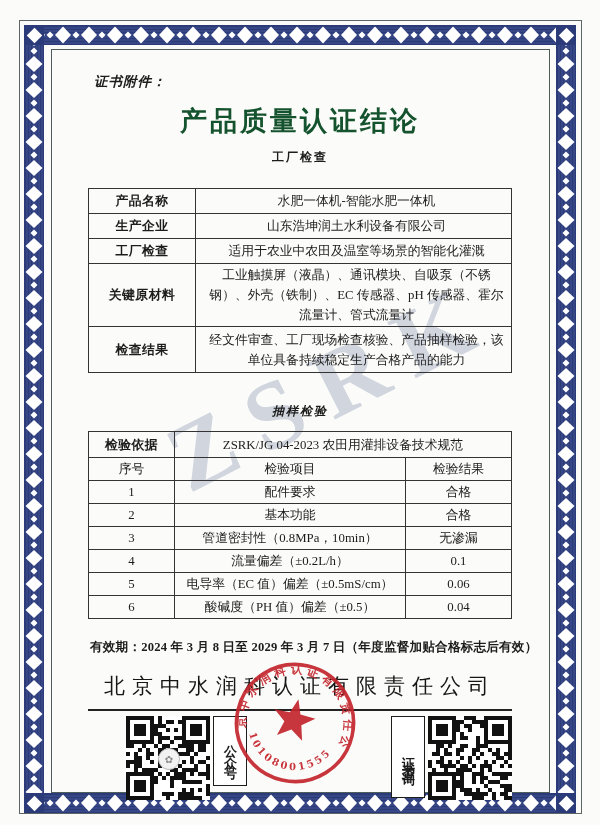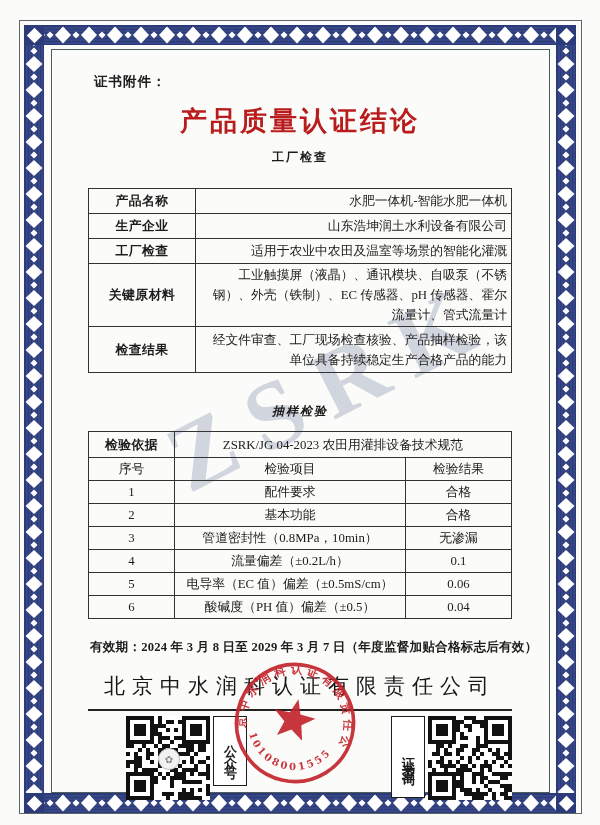--- a/index.html
+++ b/index.html
@@ -31,34 +31,34 @@
     position:absolute;width:20px;height:20px;background:#2b3a78;
     display:flex;align-items:center;justify-content:center;
   }
   .corner span{
     width:11px;height:11px;background:#fff;transform:rotate(45deg);display:block;
   }
   
   .content{
     position:absolute;left:88px;top:51px;width:424px;z-index:2;
   }
-  .attach{font-size:13.5px;font-weight:bold;margin:22px 0 0 6px;letter-spacing:1px;}
+  .attach{font-size:13.5px;font-weight:bold;margin:22px 0 0 6px;letter-spacing:1px;font-style:italic;}
   .main-title{
     text-align:center;font-size:27px;font-weight:bold;letter-spacing:3px;
-    margin-top:13px;line-height:34px;color:#b91c1c;
+    margin-top:13px;line-height:34px;color:#14532d;
   }
   .sec-title{text-align:center;font-size:12px;font-weight:bold;letter-spacing:2px;}
   .sec1{margin-top:11px;}
   .sec2{margin-top:30px;font-style:italic;}
   table{border-collapse:collapse;width:424px;table-layout:fixed;}
   td{border:1.2px solid #333;font-size:12.8px;line-height:20px;padding:1px 4px;vertical-align:middle;background:transparent;}
   .t1{margin-top:22px;border-radius:9px;}
   .t2{margin-top:11px;}
   td.lbl{font-weight:bold;text-align:center;letter-spacing:0.5px;}
-  td.val{text-align:right;padding-left:10px;}
+  td.val{text-align:center;padding-left:10px;}
   .h25{height:25px;} .h24{height:24px;} .h46{height:46px;}
   .h26{height:26px;} .h23{height:23px;}
   .t2 td{text-align:center;}
   .t2 .head td{font-weight:normal;}
   .validity{
     font-size:12.6px;font-weight:bold;margin-top:20px;letter-spacing:0.2px;
     white-space:nowrap;margin-left:2px;
   }
   .company{
     text-align:center;font-size:21px;letter-spacing:7px;margin-top:15px;

